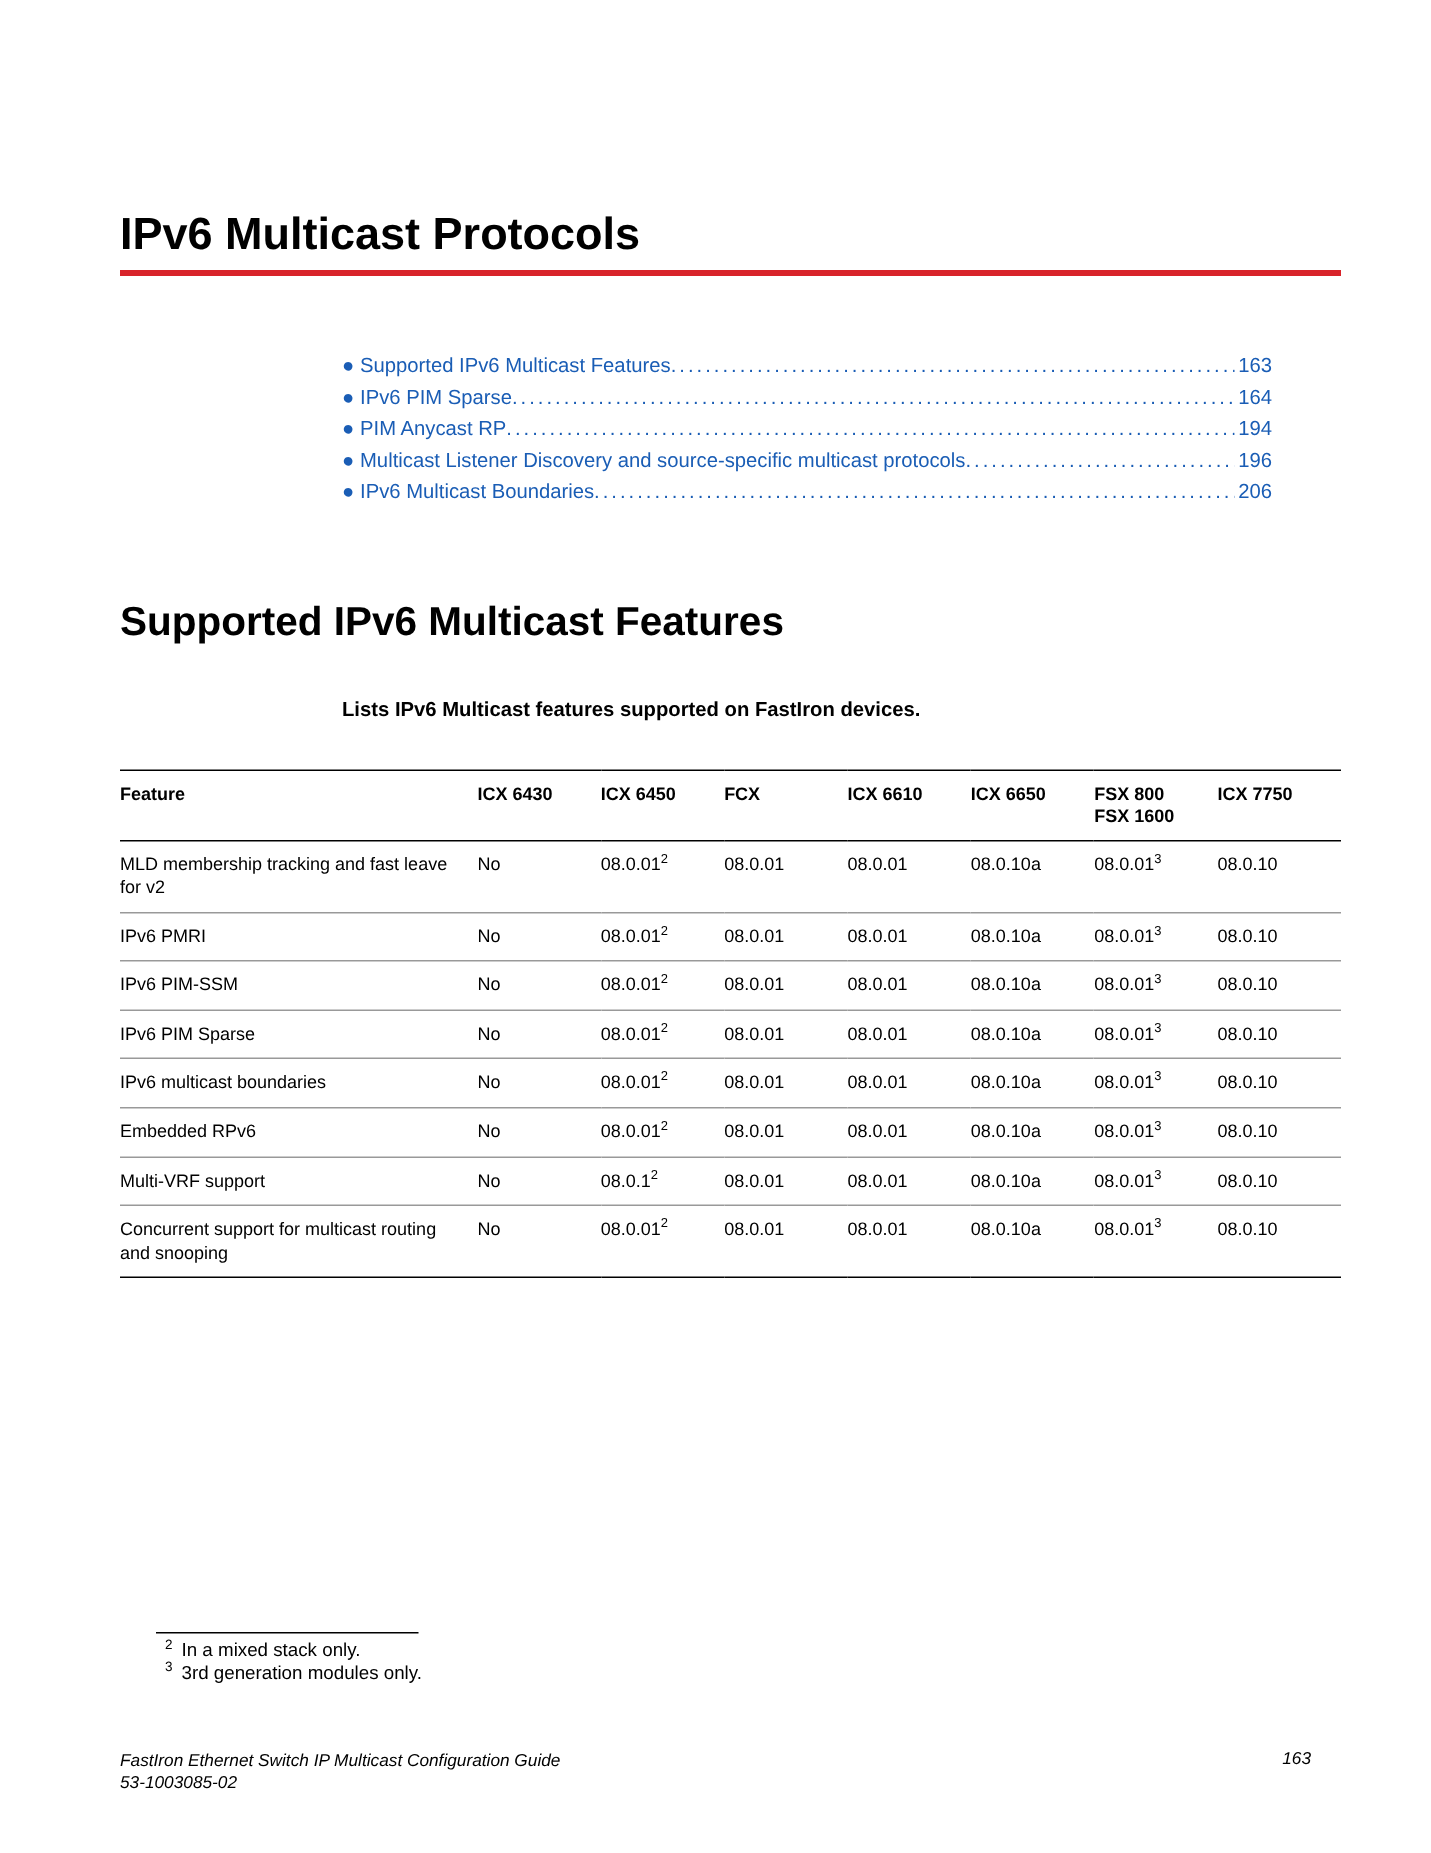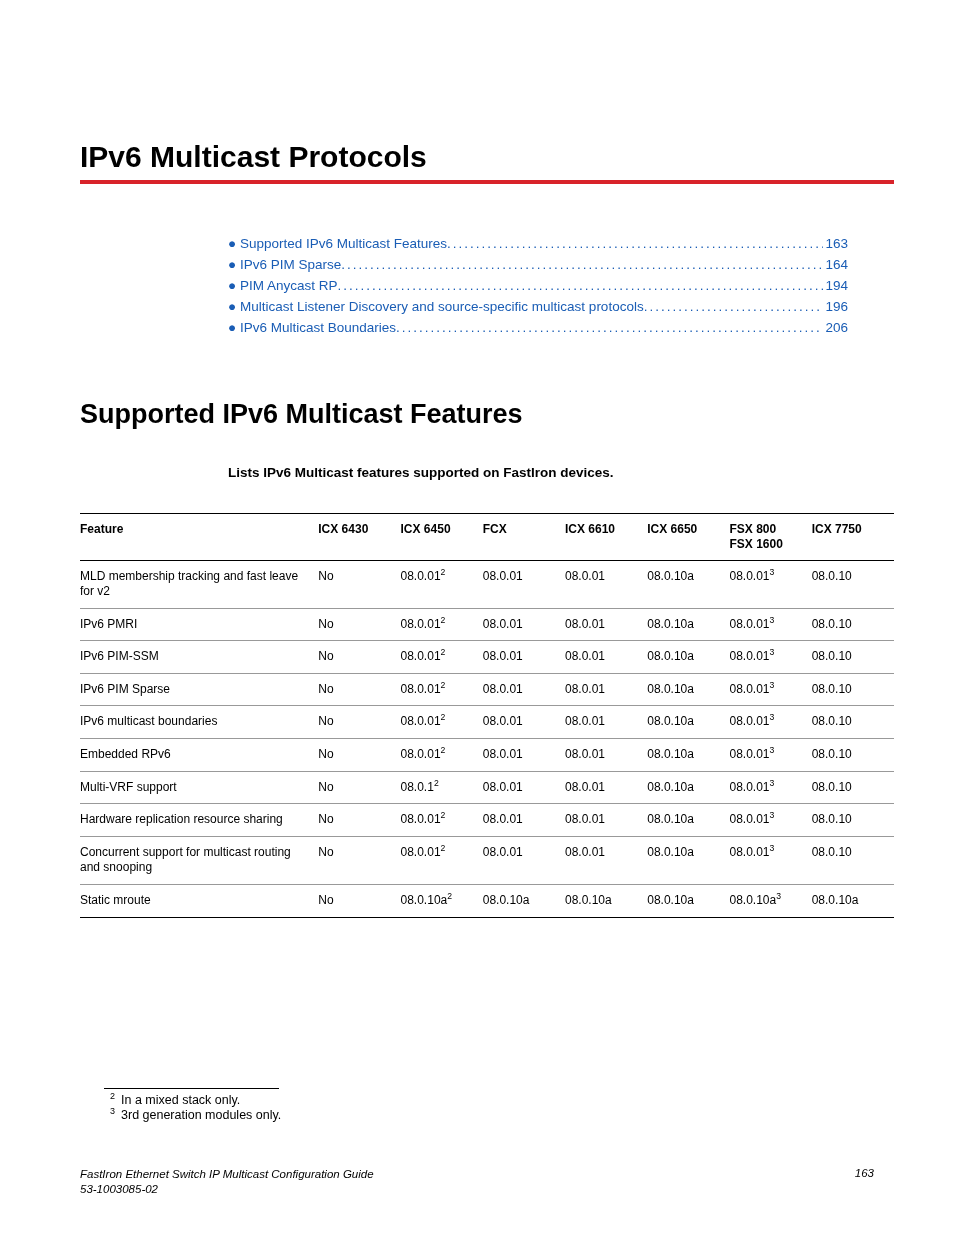--- a/index.html
+++ b/index.html
@@ -251,48 +251,28 @@
           <td>Multi-VRF support</td>
           <td>No</td>
           <td>08.0.1<sup>2</sup></td>
           <td>08.0.01</td>
           <td>08.0.01</td>
           <td>08.0.10a</td>
           <td>08.0.01<sup>3</sup></td>
           <td>08.0.10</td>
         </tr>
         <tr>
-          <td>Hardware replication resource sharing</td>
-          <td>No</td>
-          <td>08.0.01<sup>2</sup></td>
-          <td>08.0.01</td>
-          <td>08.0.01</td>
-          <td>08.0.10a</td>
-          <td>08.0.01<sup>3</sup></td>
-          <td>08.0.10</td>
-        </tr>
-        <tr>
           <td>Concurrent support for multicast routing and snooping</td>
           <td>No</td>
           <td>08.0.01<sup>2</sup></td>
           <td>08.0.01</td>
           <td>08.0.01</td>
           <td>08.0.10a</td>
           <td>08.0.01<sup>3</sup></td>
           <td>08.0.10</td>
-        </tr>
-        <tr>
-          <td>Static mroute</td>
-          <td>No</td>
-          <td>08.0.10a<sup>2</sup></td>
-          <td>08.0.10a</td>
-          <td>08.0.10a</td>
-          <td>08.0.10a</td>
-          <td>08.0.10a<sup>3</sup></td>
-          <td>08.0.10a</td>
         </tr>
       </tbody>
   </table>
 
   <div class="footnotes">
     <div class="rule"></div>
     <div class="fn"><sup>2</sup><span>In a mixed stack only.</span></div>
     <div class="fn"><sup>3</sup><span>3rd generation modules only.</span></div>
   </div>
 

